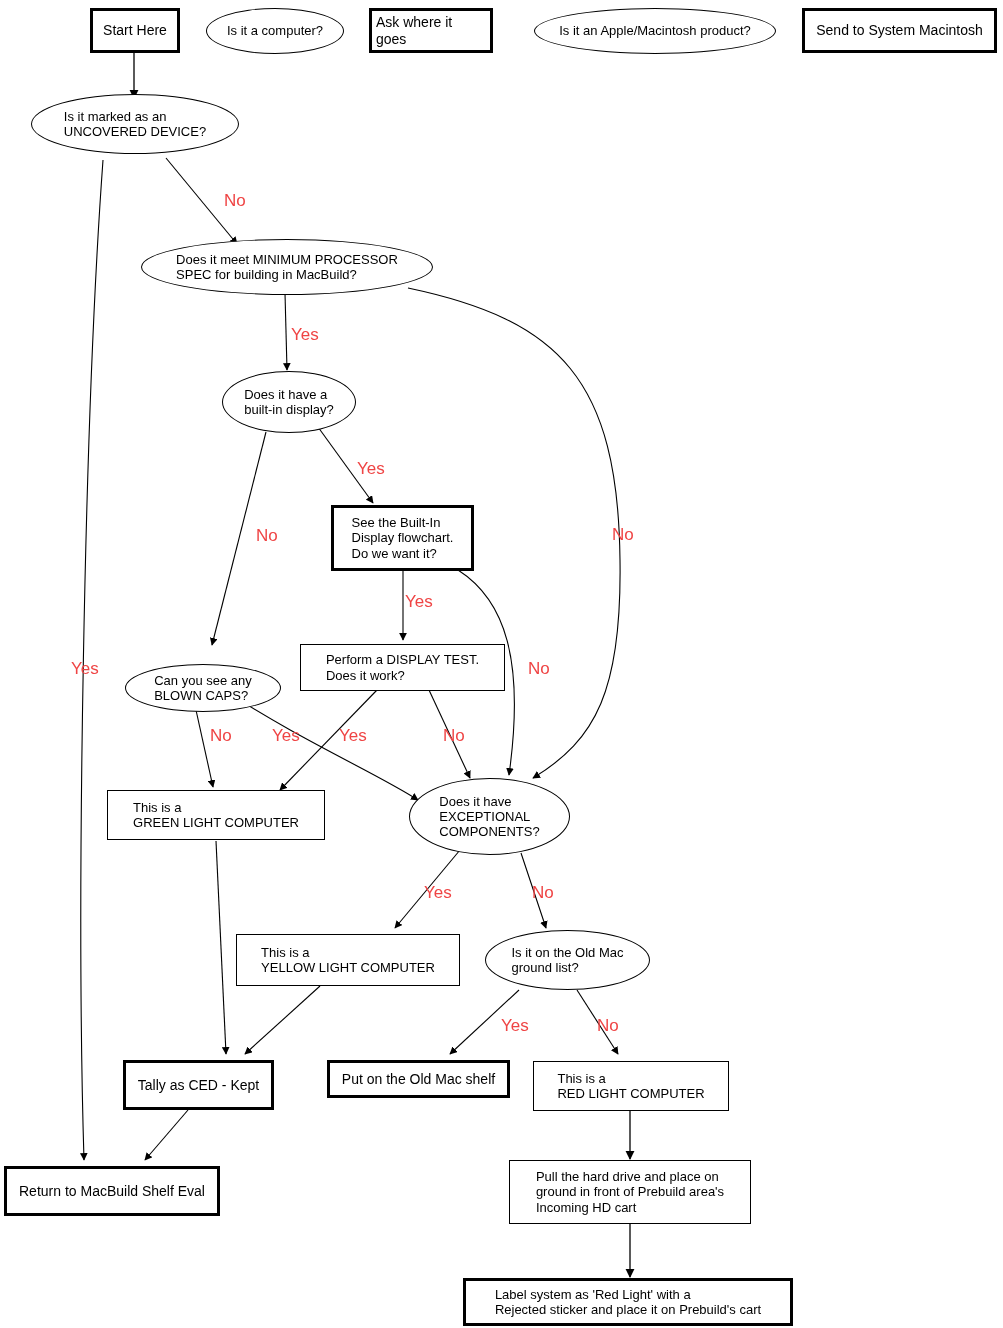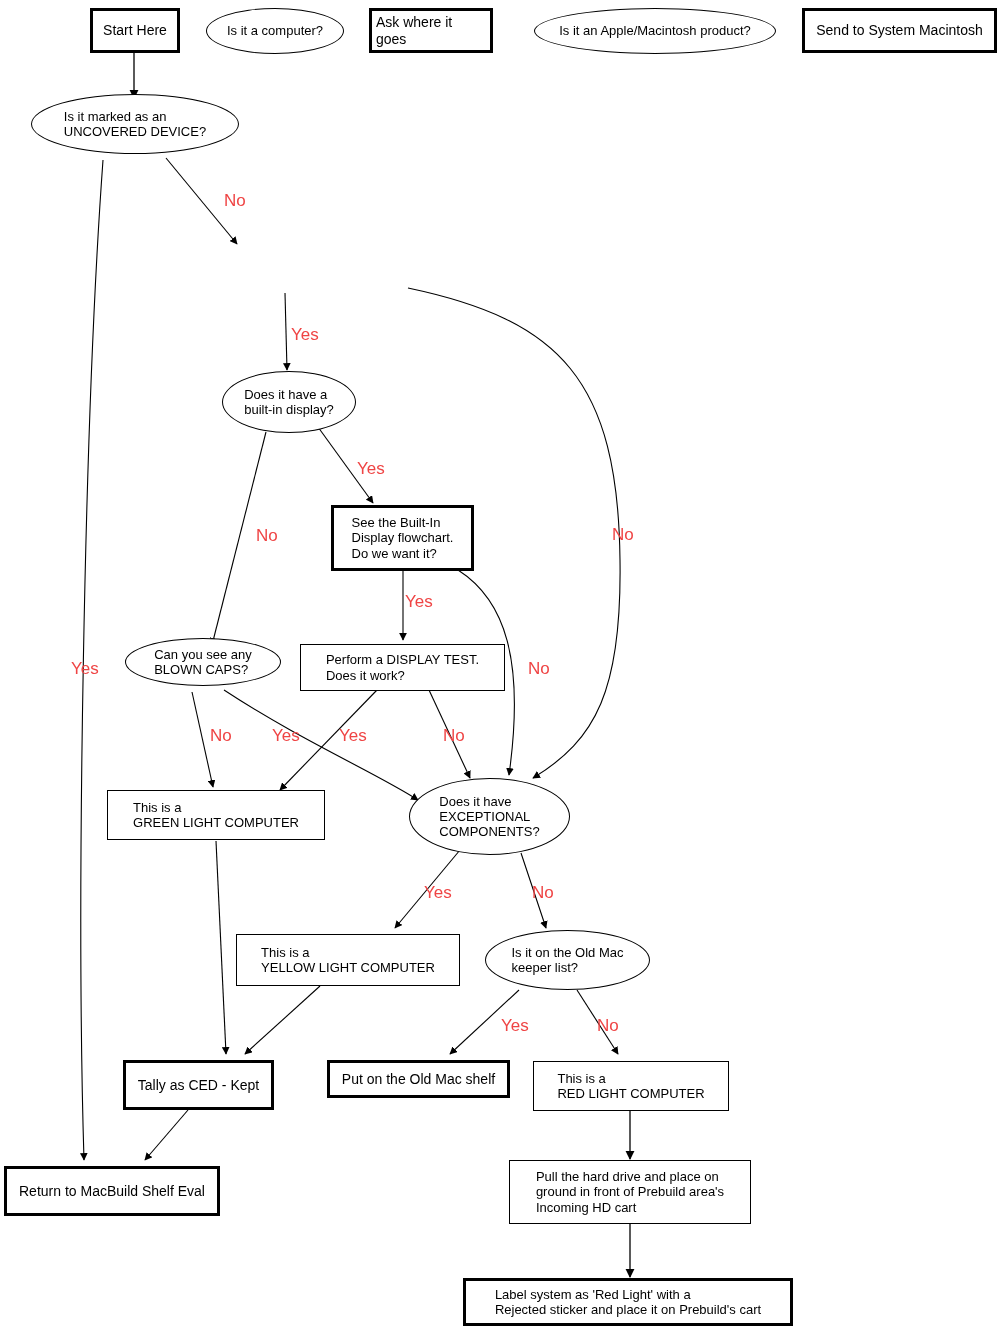--- a/index.html
+++ b/index.html
@@ -161,33 +161,37 @@
 
   <div class="node box-bold fs14" style="left:802px; top:8px; width:195px; height:45px;">
     <span class="nodetext">Send to System Macintosh</span>
   </div>
 
   <div class="node ellipse fs13" style="left:31px; top:94px; width:208px; height:60px;">
     <span class="nodetext">Is it marked as an
 UNCOVERED DEVICE?</span>
   </div>
 
+  <div class="node ellipse fs13" style="left:141px; top:239px; width:292px; height:56px;">
+    <span class="nodetext">Does it meet MINIMUM PROCESSOR
+SPEC for building in MacBuild?</span>
+  </div>
 
   <div class="node ellipse fs13" style="left:222px; top:371px; width:134px; height:62px;">
     <span class="nodetext">Does it have a
 built-in display?</span>
   </div>
 
   <div class="node box-bold fs13" style="left:331px; top:505px; width:143px; height:66px;">
     <span class="nodetext">See the Built-In
 Display flowchart.
 Do we want it?</span>
   </div>
 
-  <div class="node ellipse fs13" style="left:125px; top:638px; width:156px; height:48px;">
+  <div class="node ellipse fs13" style="left:125px; top:664px; width:156px; height:48px;">
     <span class="nodetext">Can you see any
 BLOWN CAPS?</span>
   </div>
 
   <div class="node box fs13" style="left:300px; top:644px; width:205px; height:47px;">
     <span class="nodetext">Perform a DISPLAY TEST.
 Does it work?</span>
   </div>
 
   <div class="node box fs13" style="left:107px; top:790px; width:218px; height:50px;">
@@ -201,21 +205,21 @@
 COMPONENTS?</span>
   </div>
 
   <div class="node box fs13" style="left:236px; top:934px; width:224px; height:52px;">
     <span class="nodetext">This is a
 YELLOW LIGHT COMPUTER</span>
   </div>
 
   <div class="node ellipse fs13" style="left:485px; top:930px; width:165px; height:60px;">
     <span class="nodetext">Is it on the Old Mac
-keeper list?</span>
+ground list?</span>
   </div>
 
   <div class="node box-bold fs14" style="left:123px; top:1060px; width:151px; height:50px;">
     <span class="nodetext">Tally as CED - Kept</span>
   </div>
 
   <div class="node box-bold fs14" style="left:327px; top:1060px; width:183px; height:38px;">
     <span class="nodetext">Put on the Old Mac shelf</span>
   </div>
 

